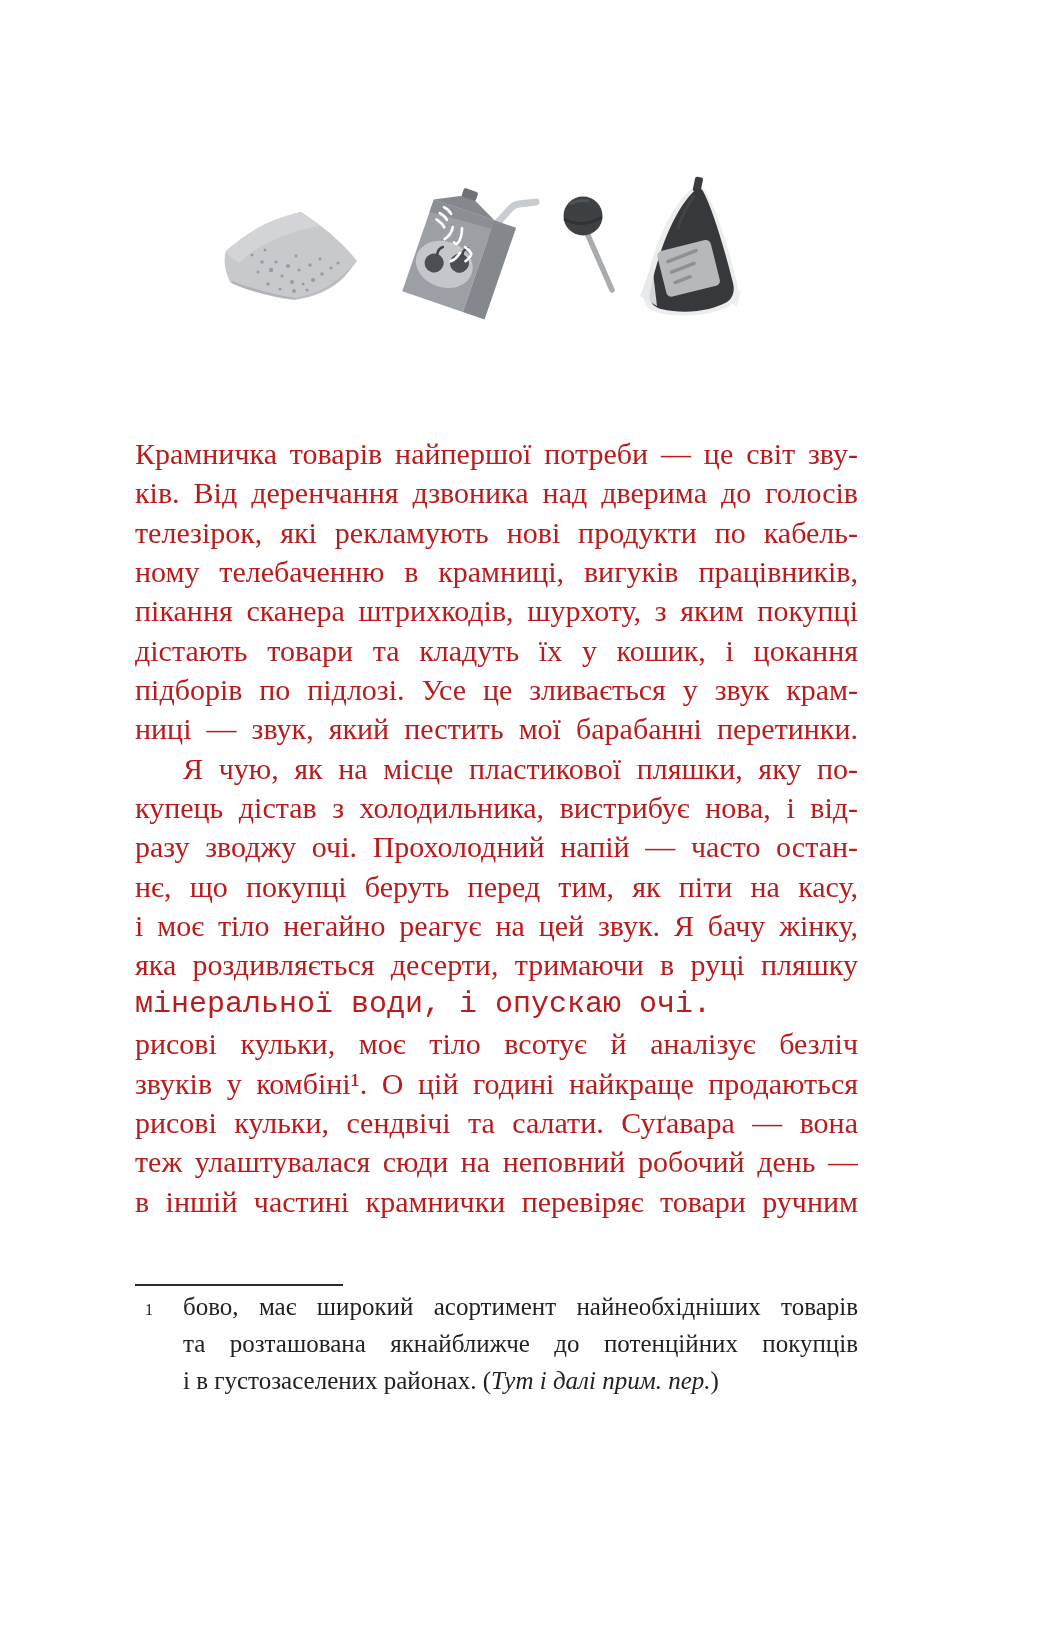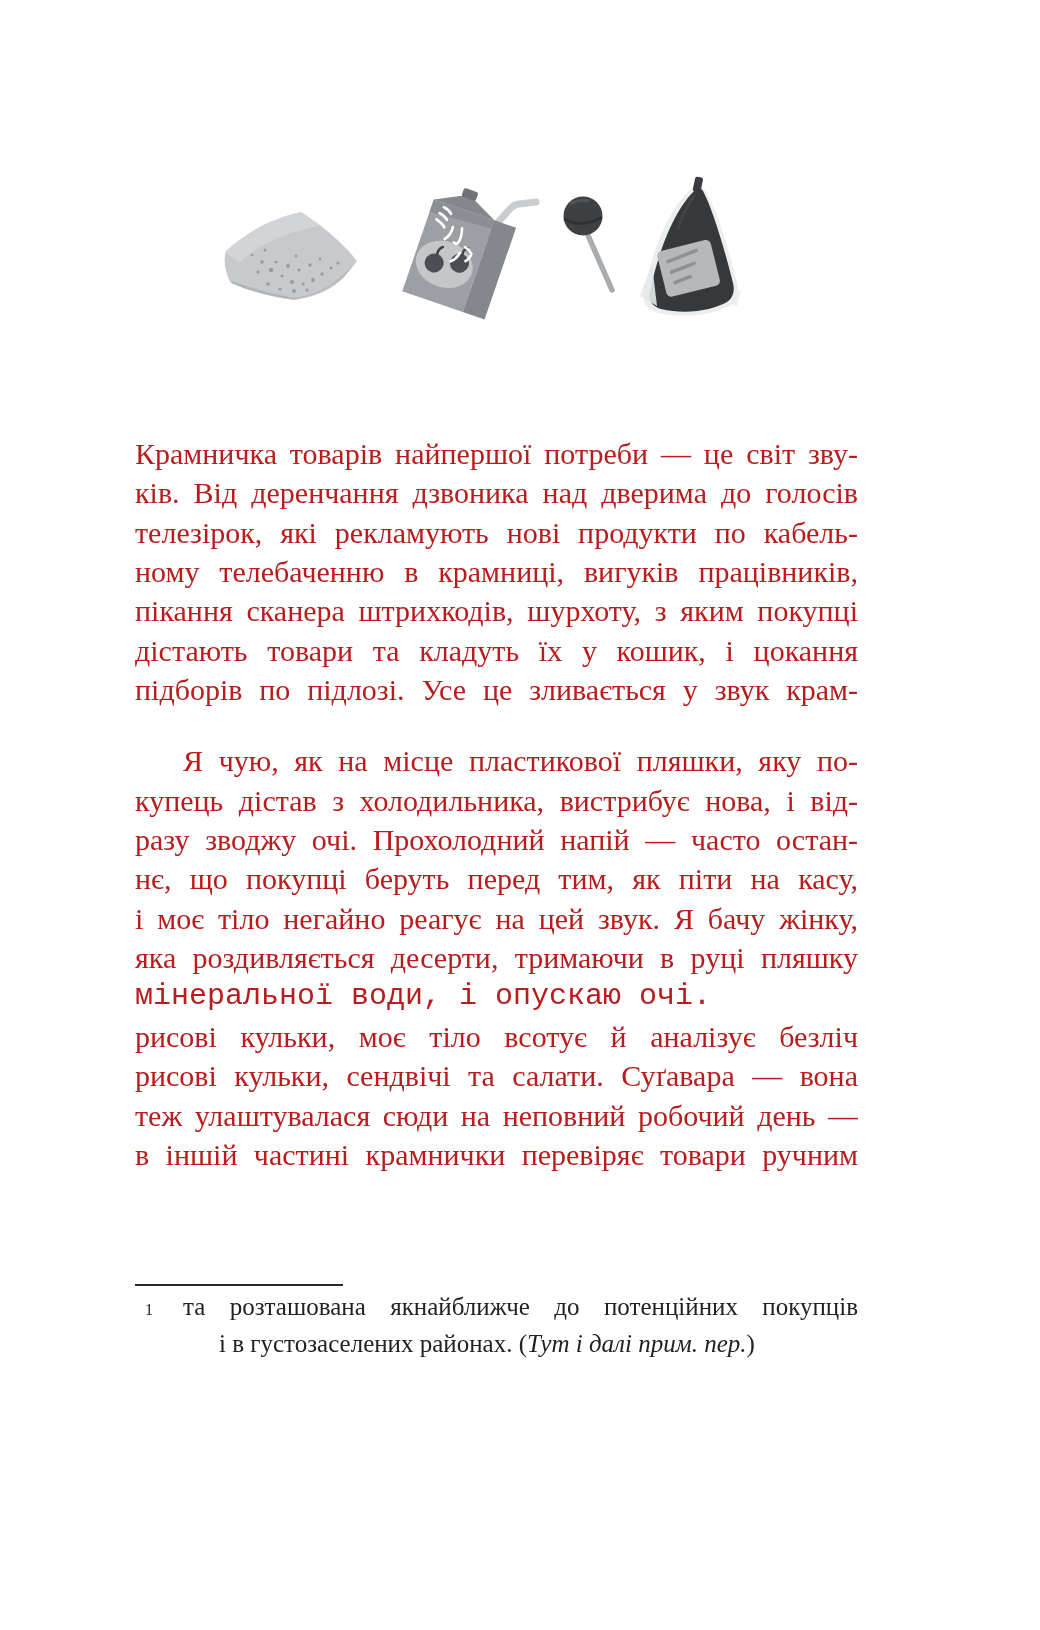--- a/index.html
+++ b/index.html
@@ -17,39 +17,39 @@
     position:absolute; left:135px; top:434px; width:723px;
     color:#b91c1c;
     font-size:30px; line-height:39.35px;
     text-rendering:optimizeLegibility;
   }
   .line {
     height:39.35px; overflow:hidden;
     text-align:justify; text-align-last:justify;
   }
   .line.no-just { text-align:right; text-align-last:left;font-family:Liberation Mono, monospace; }
-  .line.indent { padding-left:48px;margin-top:32px; }
+  .line.indent { padding-left:48px; }
   .fn-sep {
     position:absolute; left:135px; top:1284px;
     width:208px; height:2px; background:#2b2b2b;
   }
   .footnote {
     position:absolute; left:135px; top:1288px; width:723px;
     color:#222222; font-size:25px; line-height:37px;
   }
   .fn-body { position:relative; padding-left:48px; }
   .fn-marker {
     position:absolute; left:10px; top:3px;
     font-size:16px; color:#222222;
   }
   .fn-line {
     height:37px; overflow:hidden;
     text-align:justify; text-align-last:justify;
   }
-  .fn-line.no-just { text-align:left; text-align-last:left;margin-left:36px; }
+  .fn-line.no-just { text-align:left; text-align-last:left; }
   .it { font-style:italic; }
 </style>
 </head>
 <body>
 
 <svg class="illustration" viewBox="0 0 1040 360" xmlns="http://www.w3.org/2000/svg" aria-hidden="true">
 
   <g>
     <path d="M226 251 C 252 228 275 218 301 212 C 324 227 343 243 357 261
              C 343 282 317 295 294 299 C 268 296 243 289 230 282
@@ -136,36 +136,39 @@
 </svg>
 
 <div class="text-block">
   <div class="line">Крамничка товарів найпершої потреби — це світ зву-</div>
   <div class="line">ків. Від деренчання дзвоника над дверима до голосів</div>
   <div class="line">телезірок, які рекламують нові продукти по кабель-</div>
   <div class="line">ному телебаченню в крамниці, вигуків працівників,</div>
   <div class="line">пікання сканера штрихкодів, шурхоту, з яким покупці</div>
   <div class="line">дістають товари та кладуть їх у кошик, і цокання</div>
   <div class="line">підборів по підлозі. Усе це зливається у звук крам-</div>
+  <div class="line">ниці — звук, який пестить мої барабанні перетинки.</div>
   <div class="line indent">Я чую, як на місце пластикової пляшки, яку по-</div>
   <div class="line">купець дістав з холодильника, вистрибує нова, і від-</div>
   <div class="line">разу зводжу очі. Прохолодний напій — часто остан-</div>
   <div class="line">нє, що покупці беруть перед тим, як піти на касу,</div>
   <div class="line">і моє тіло негайно реагує на цей звук. Я бачу жінку,</div>
   <div class="line">яка роздивляється десерти, тримаючи в руці пляшку</div>
   <div class="line no-just">мінеральної води, і опускаю очі.</div>
   <div class="line">рисові кульки, моє тіло всотує й аналізує безліч</div>
+  <div class="line">звуків у комбіні¹. О цій годині найкраще продаються</div>
   <div class="line">рисові кульки, сендвічі та салати. Суґавара — вона</div>
   <div class="line">теж улаштувалася сюди на неповний робочий день —</div>
   <div class="line">в іншій частині крамнички перевіряє товари ручним</div>
 </div>
 
 <div class="fn-sep"></div>
 
 <div class="footnote">
   <div class="fn-body">
     <span class="fn-marker">1</span>
+    <div class="fn-line">бово, має широкий асортимент найнеобхідніших товарів</div>
     <div class="fn-line">та розташована якнайближче до потенційних покупців</div>
     <div class="fn-line no-just">
       <span>і в густозаселених районах. (</span><span class="it">Тут і далі прим. пер.</span><span>)</span>
     </div>
   </div>
 </div>
 
 </body></html>

